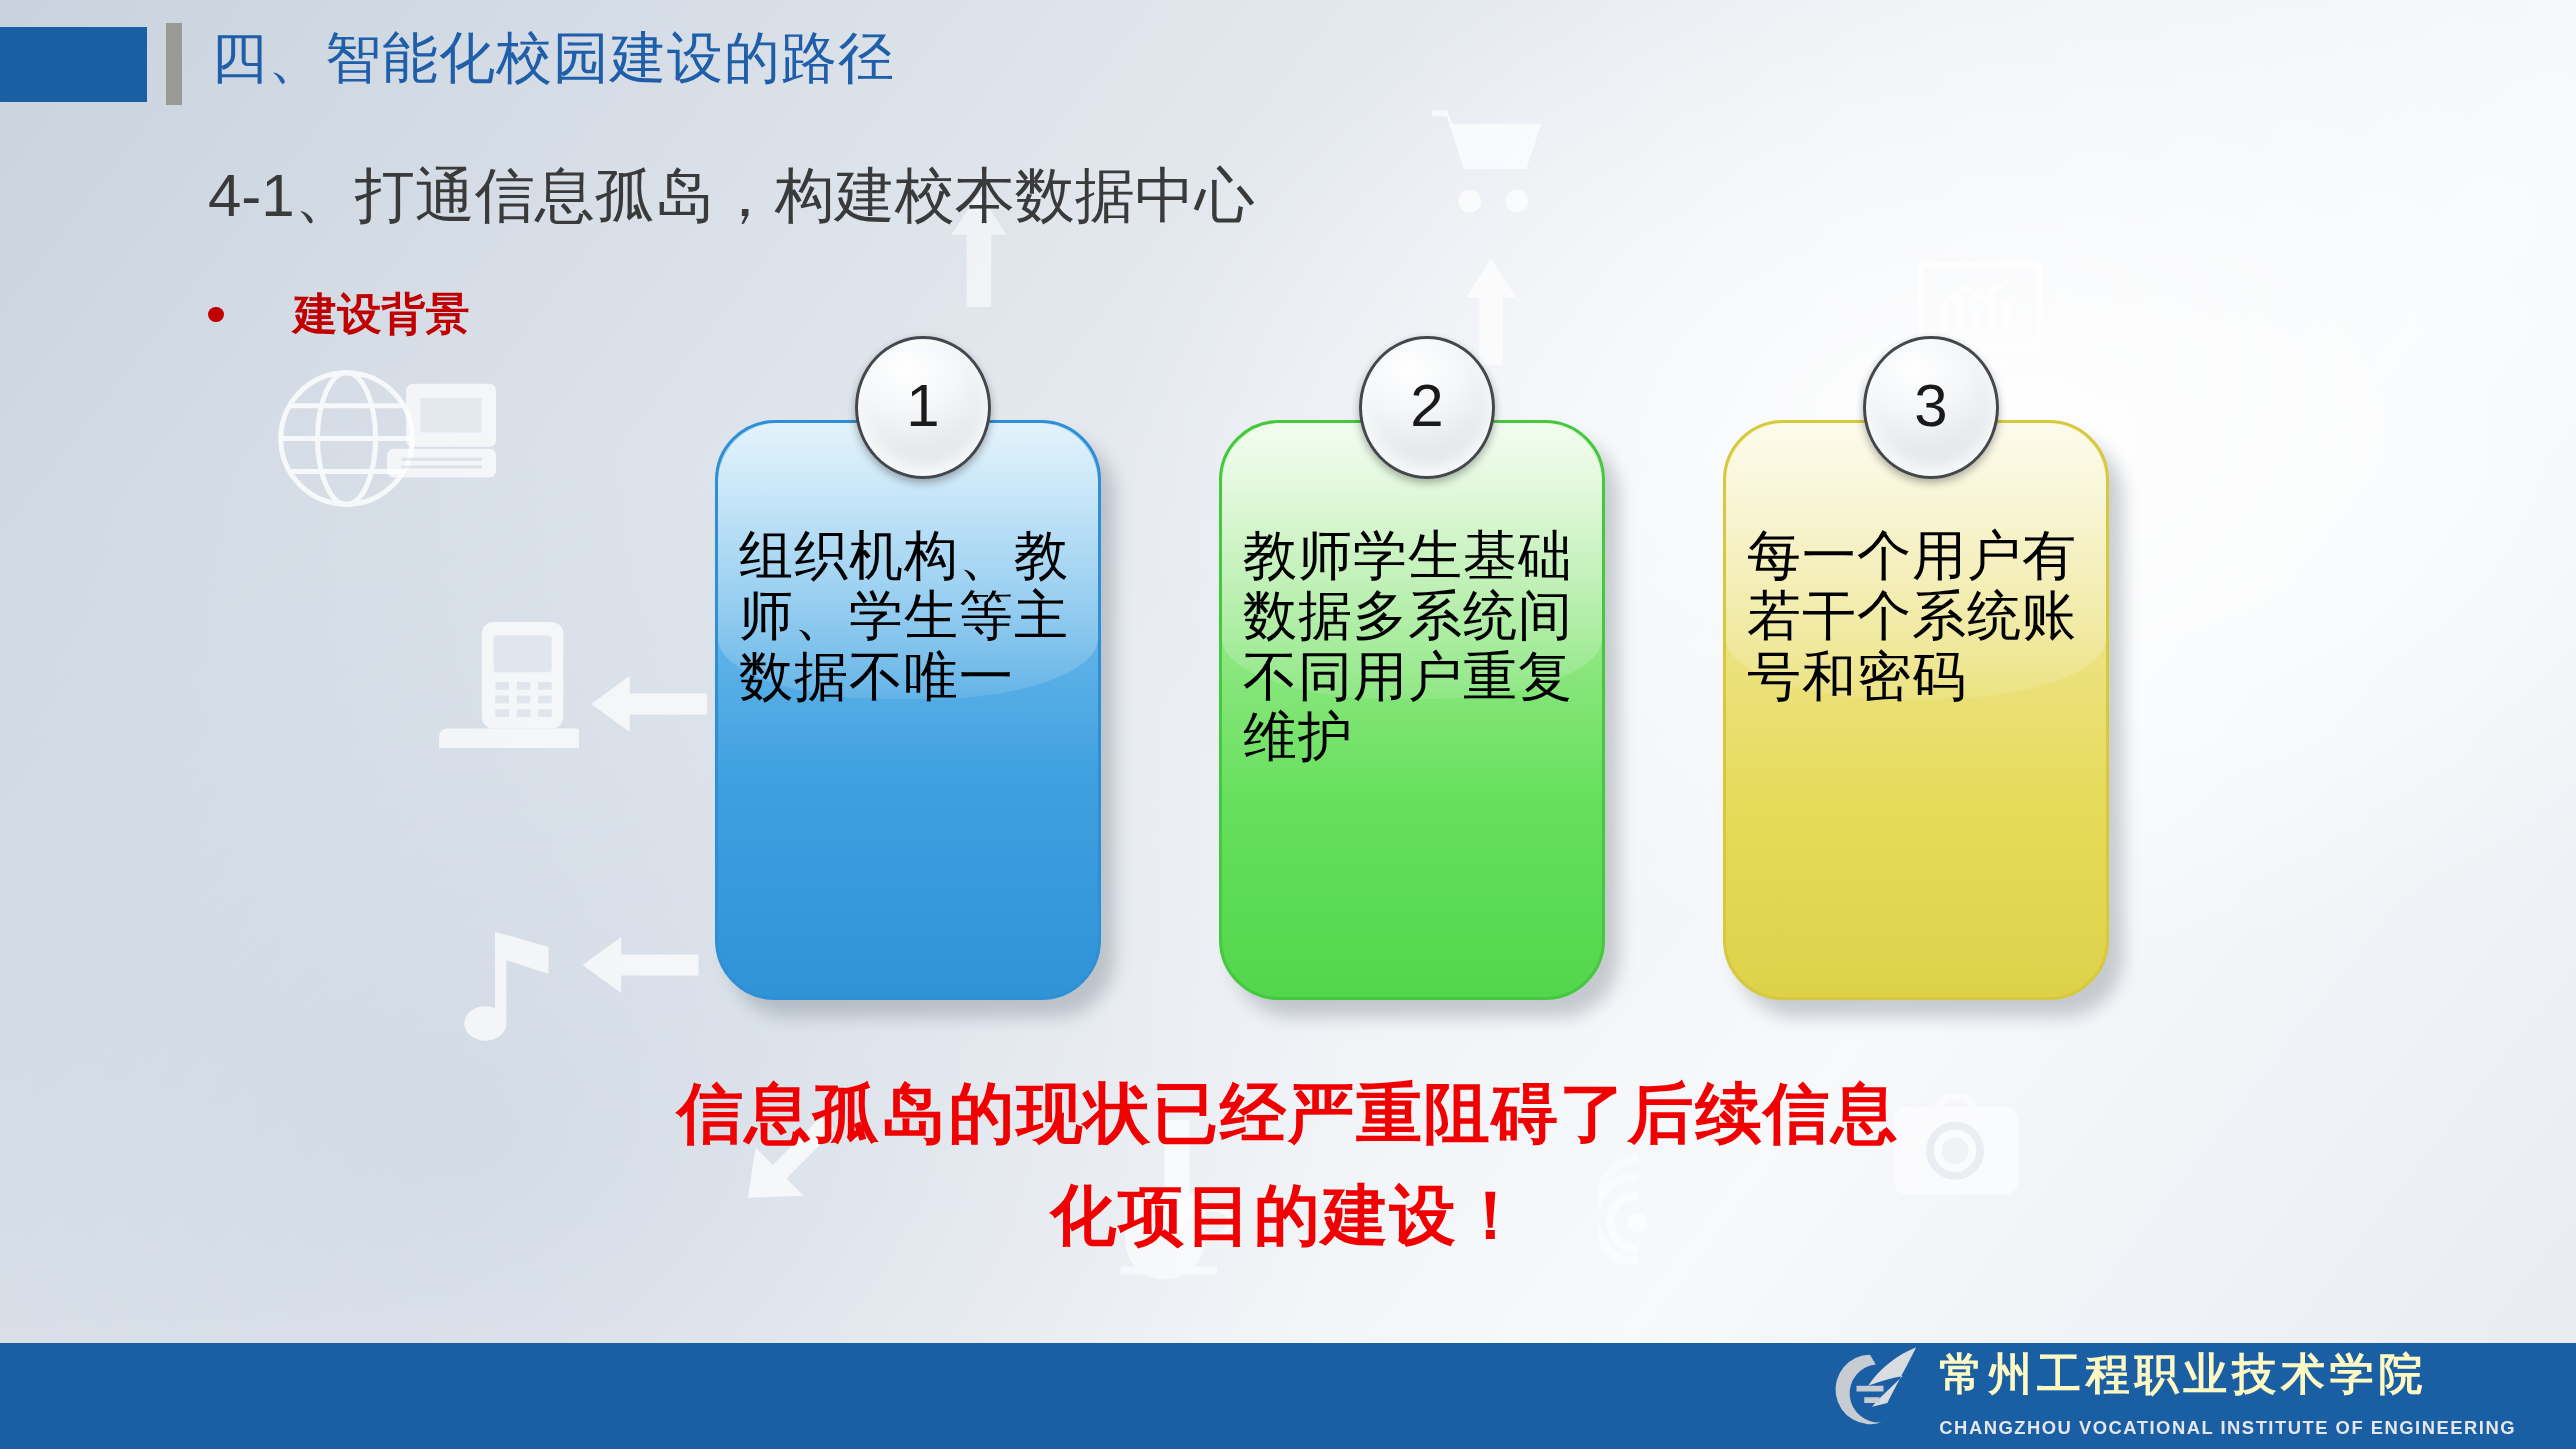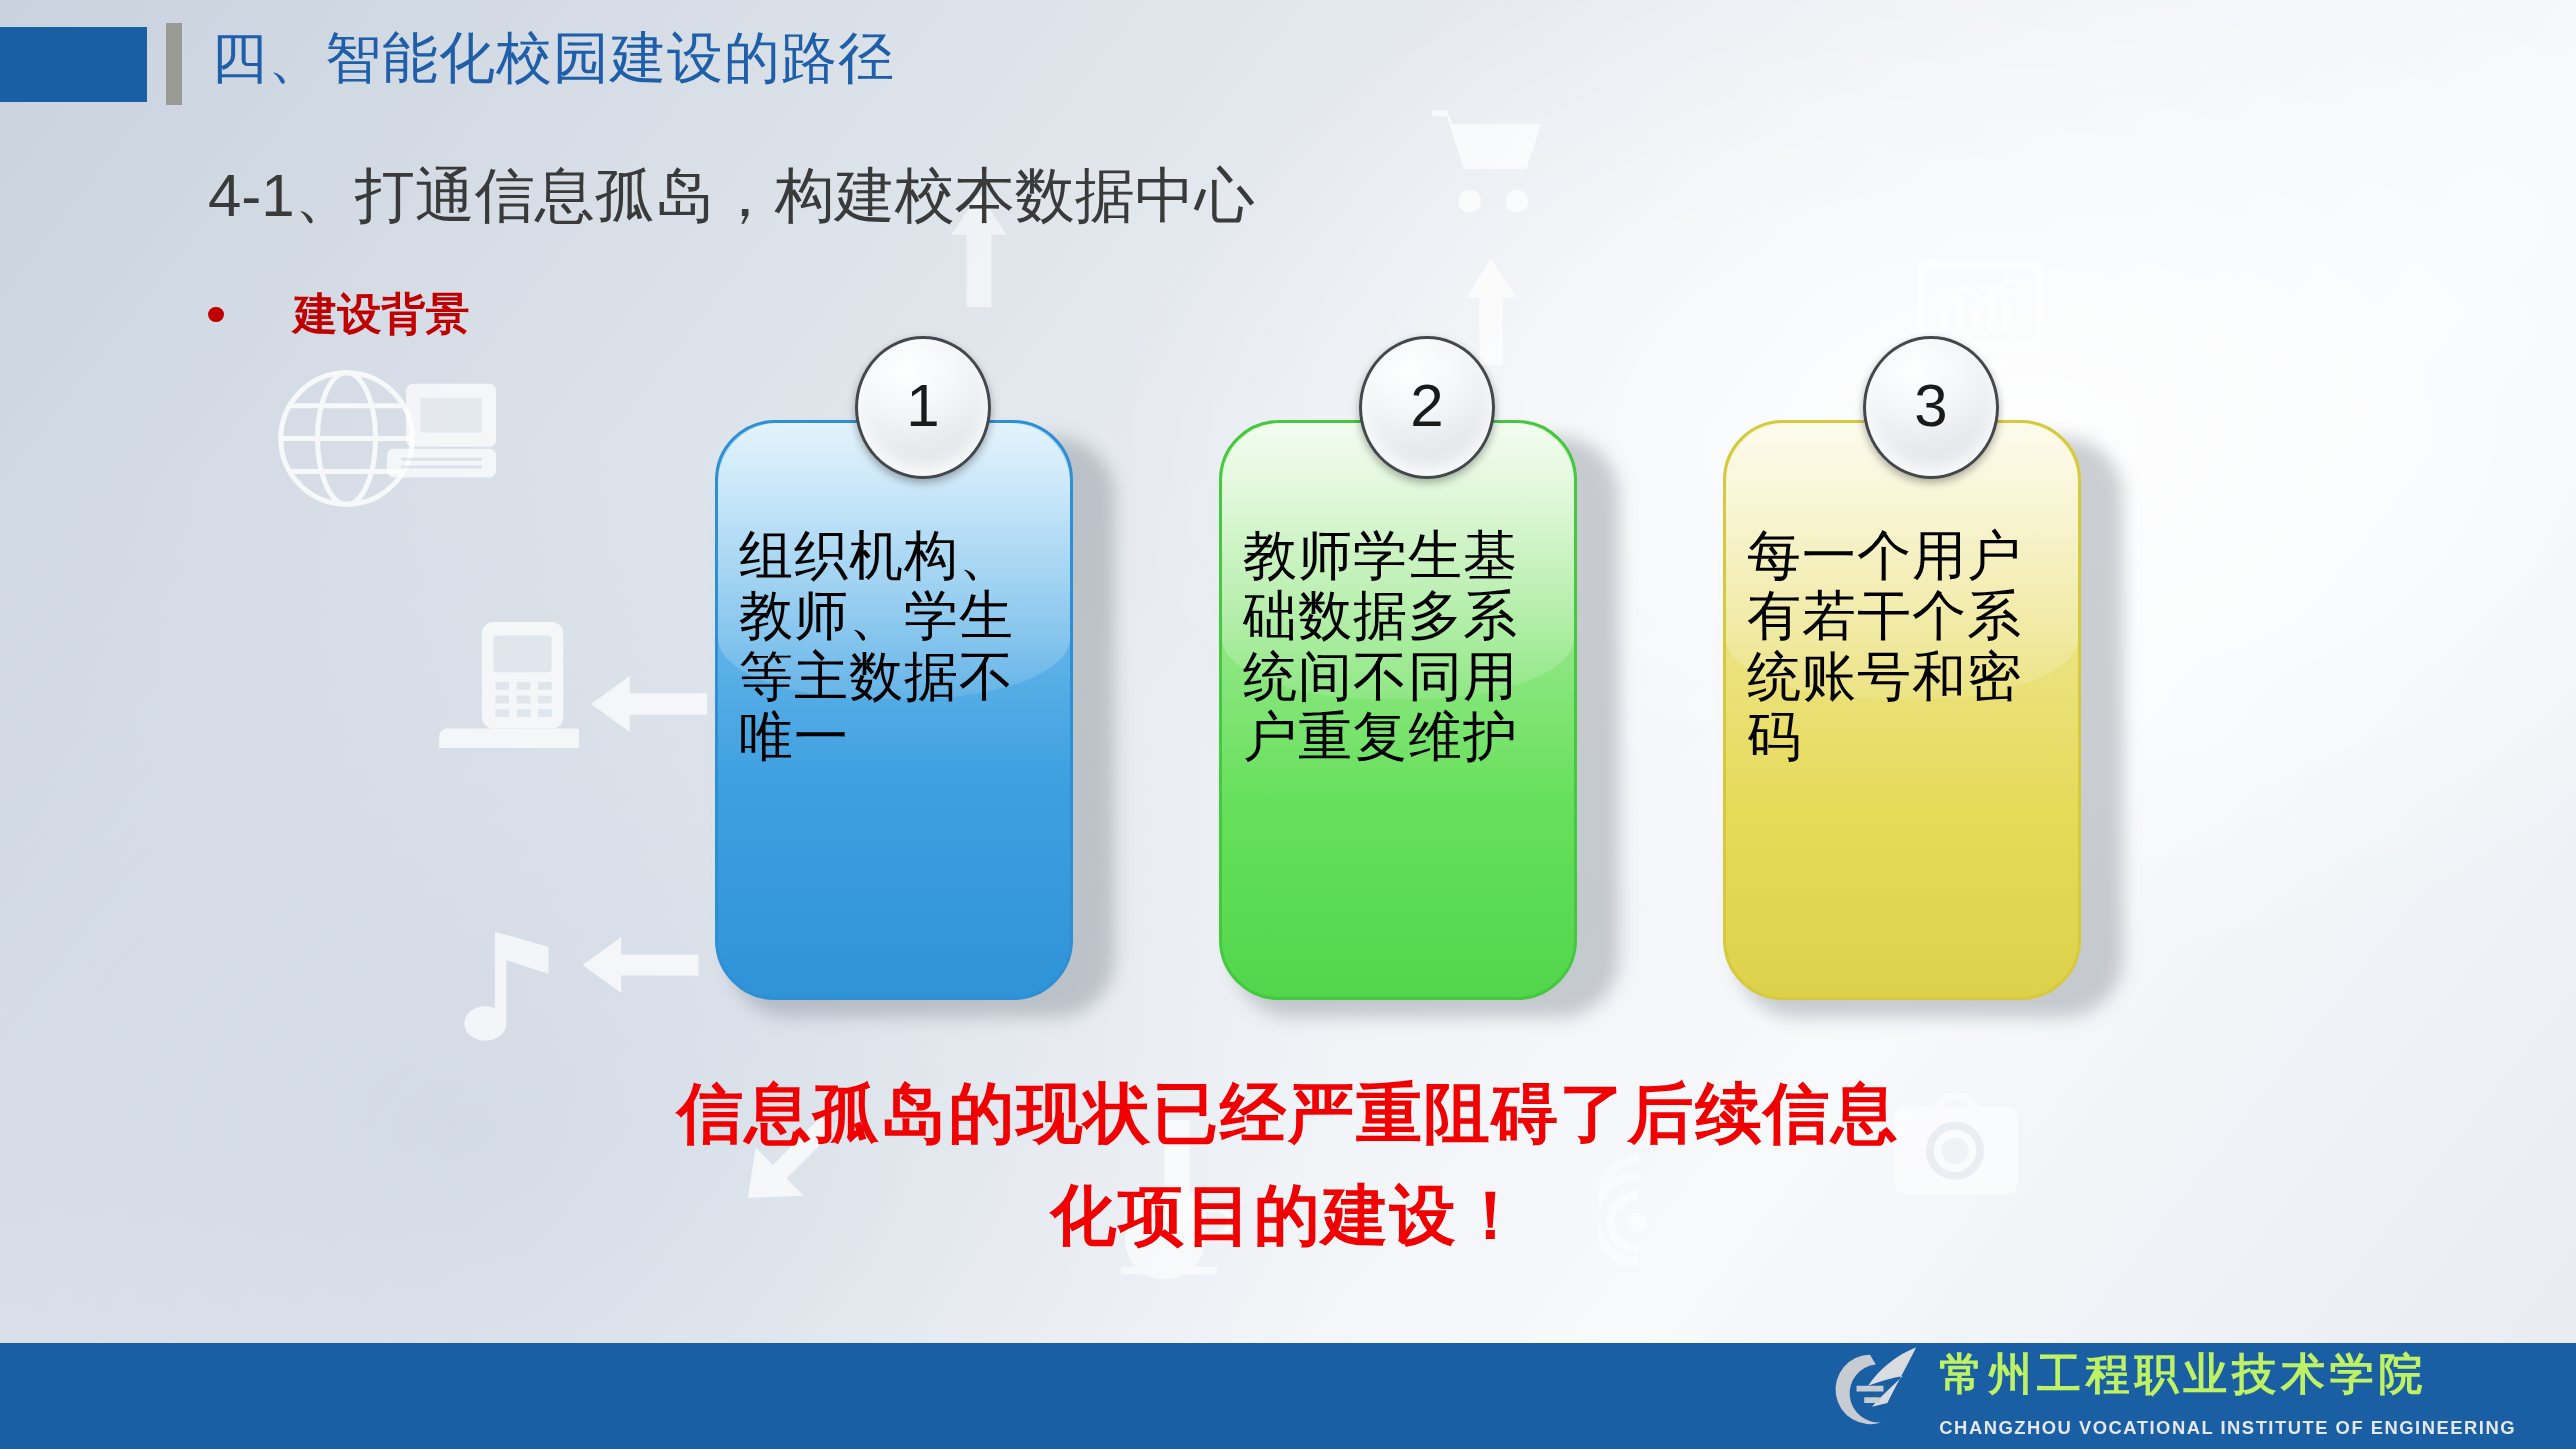--- a/index.html
+++ b/index.html
@@ -102,21 +102,21 @@
     width: 386px;
     height: 580px;
     border-radius: 60px;
     background: rgba(90,100,110,0.30);
     filter: blur(8.7px);
   }
   .card {
     position: absolute;
     left: 0;
     top: 0;
-    width: 358px;
+    width: 386px;
     height: 580px;
     border-radius: 60px;
     box-sizing: border-box;
     overflow: hidden;
     padding-left: 17px;
   }
   .card-gloss {
     position: absolute;
     left: 0; top: 0; right: 0; height: 48%;
     border-radius: 60px 60px 45% 45% / 60px 60px 22% 22%;
@@ -196,21 +196,21 @@
     bottom: 9.7px;
     display: flex;
     align-items: center;
   }
   #logo-mark { margin-right: 17.4px; }
   #footer-names { display: flex; flex-direction: column; align-items: flex-start; }
   #footer-cn {
     font-family: "DejaVu Serif", "Liberation Serif", serif;
     font-size: 44px;
     font-weight: bold;
-    color: #bef264;
+    color: #fef9c3;
     letter-spacing: 4.8px;
     white-space: nowrap;
   }
   #footer-en {
     font-size: 18.4px;
     font-weight: bold;
     color: #e4e8ec;
     letter-spacing: 1.5px;
     margin-top: 13px;
     white-space: nowrap;

